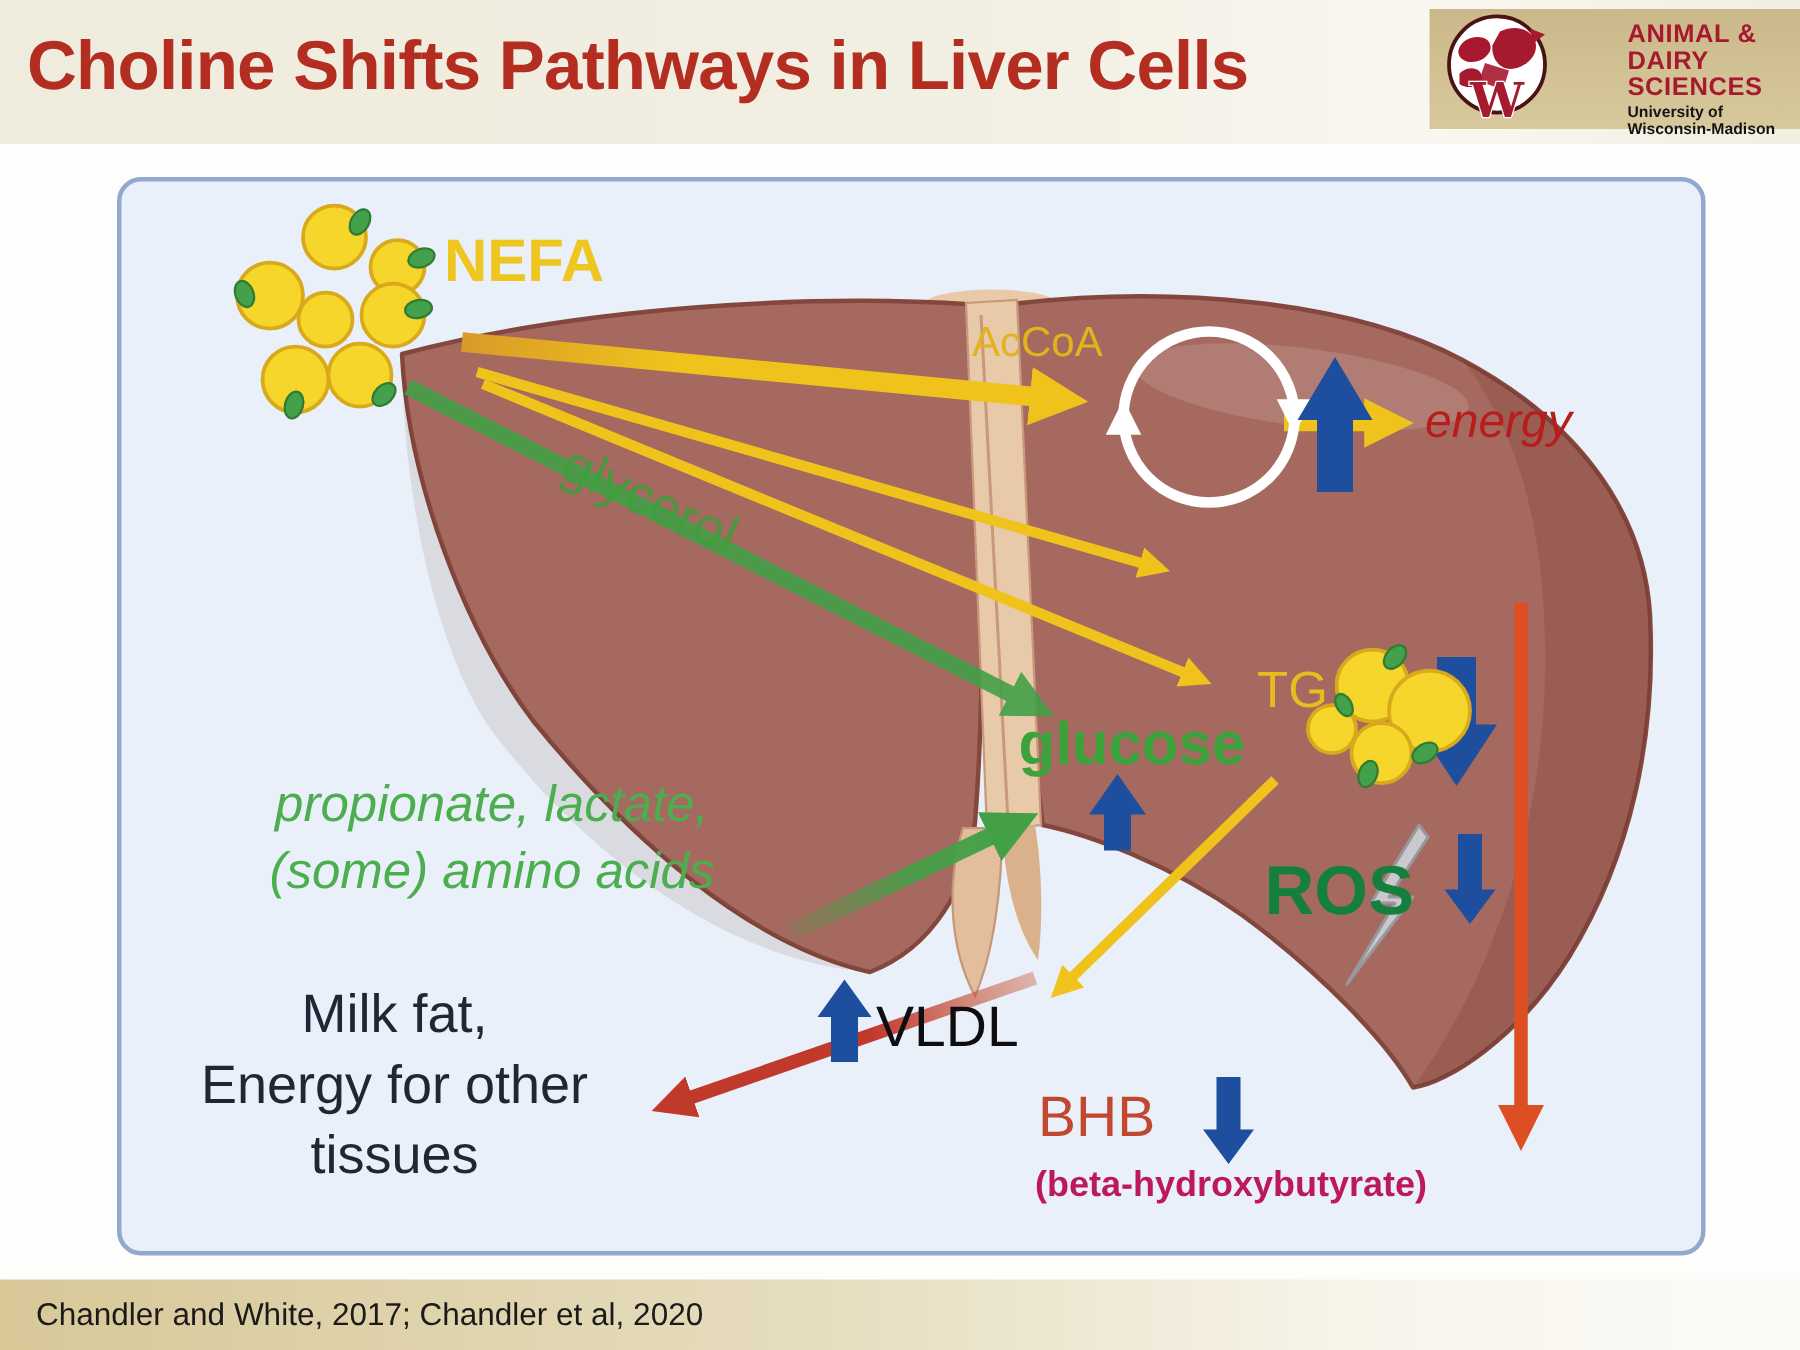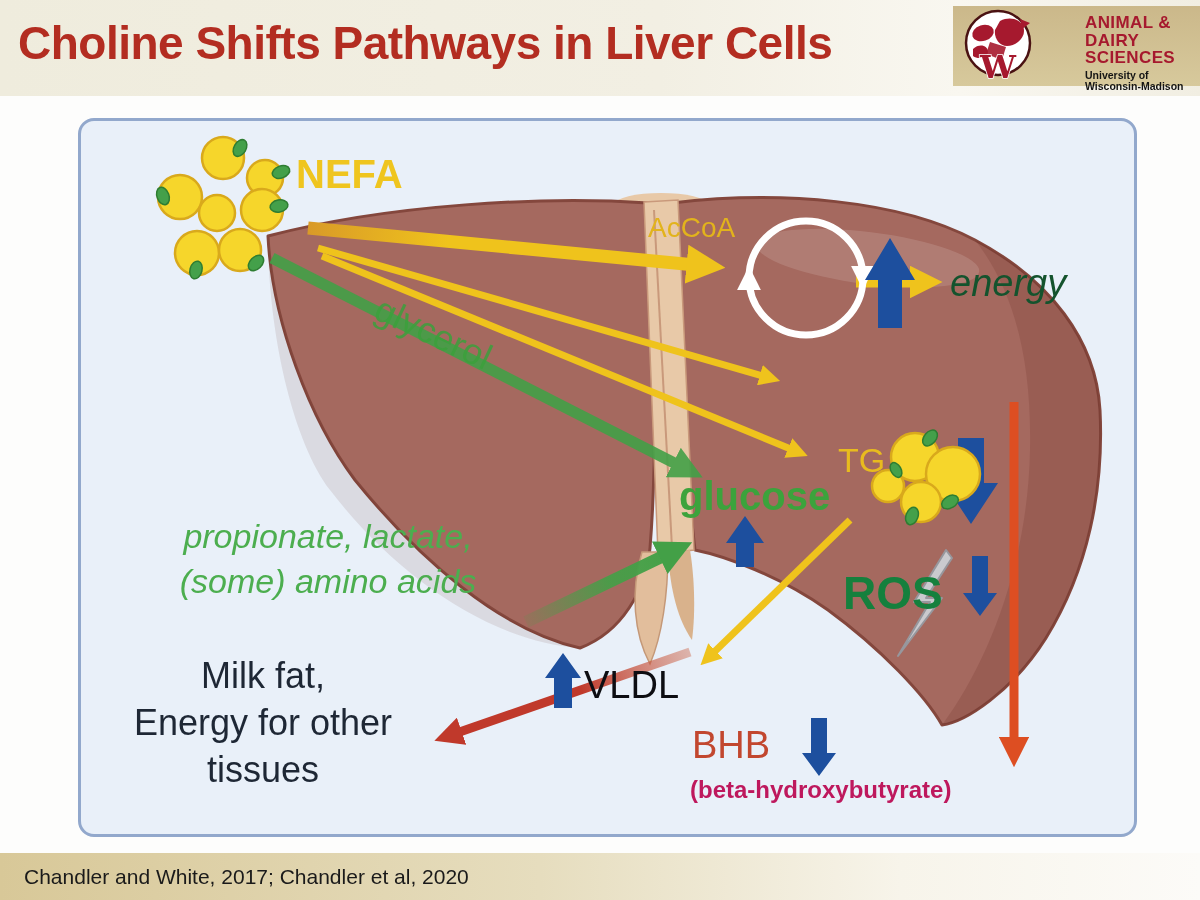--- a/index.html
+++ b/index.html
@@ -157,21 +157,21 @@
         <ellipse cx="950" cy="502" rx="6" ry="9" transform="rotate(60 950 502)"></ellipse>
       </g>
     </g>
 
     <polygon points="946,550 914,602 930,602 898,656 942,598 926,598 952,558" fill="#CACACE" stroke="#97979D" stroke-width="2" stroke-linejoin="round"></polygon>
   </svg>
 
   <div class="lbl gold" style="left:296px;top:152px;font-size:40px;font-weight:bold;color:#EFC51F;">NEFA</div>
   <div class="lbl" style="left:386px;top:288px;font-size:36px;color:#3CA03C;opacity:.85;transform:rotate(25deg);transform-origin:left top;">glycerol</div>
   <div class="lbl gold" style="left:648px;top:212px;font-size:28px;color:#E2B31C;">AcCoA</div>
-  <div class="lbl" style="left:950px;top:262px;font-size:38px;font-style:italic;color:#14532d;">energy</div>
+  <div class="lbl" style="left:950px;top:262px;font-size:32px;font-style:italic;color:#b91c1c;">energy</div>
   <div class="lbl gold" style="left:838px;top:441px;font-size:34px;">TG</div>
   <div class="lbl" style="left:668px;top:474px;font-size:40px;font-weight:bold;color:#3CA33C;padding-left:11px;">glucose</div>
   <div class="lbl" style="left:843px;top:566px;font-size:46px;font-weight:bold;color:#15803d;">ROS</div>
 
   <div class="lbl" style="left:128px;top:514px;width:400px;text-align:center;font-size:34px;font-style:italic;color:#4CAE4F;line-height:45px;white-space:normal;">
     <div>propionate, lactate,</div>
     <div>(some) amino acids</div>
   </div>
 
   <div class="lbl" style="left:108px;top:652px;width:310px;text-align:center;font-size:36px;color:#1E2735;line-height:47px;white-space:normal;">

